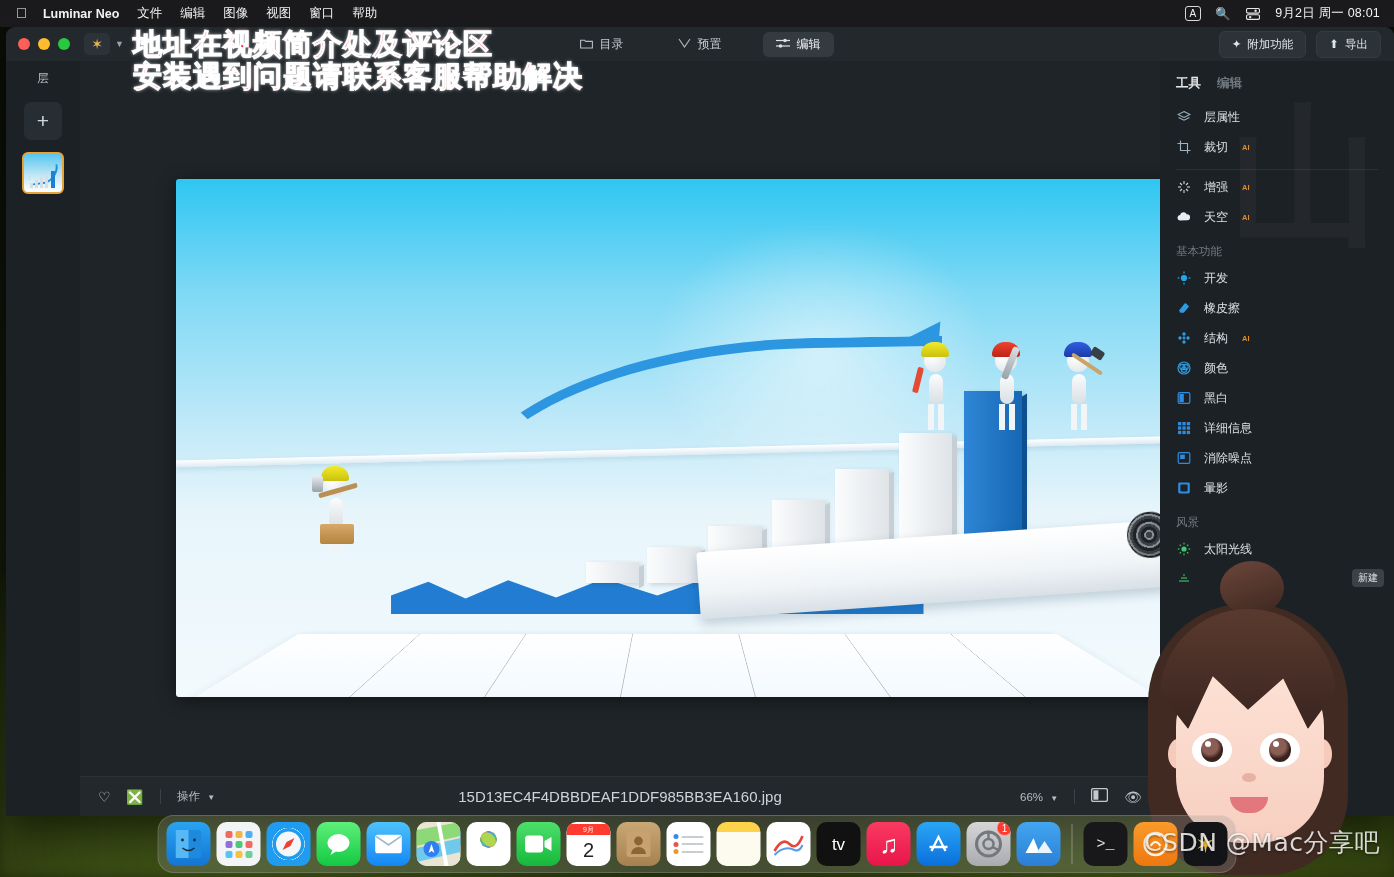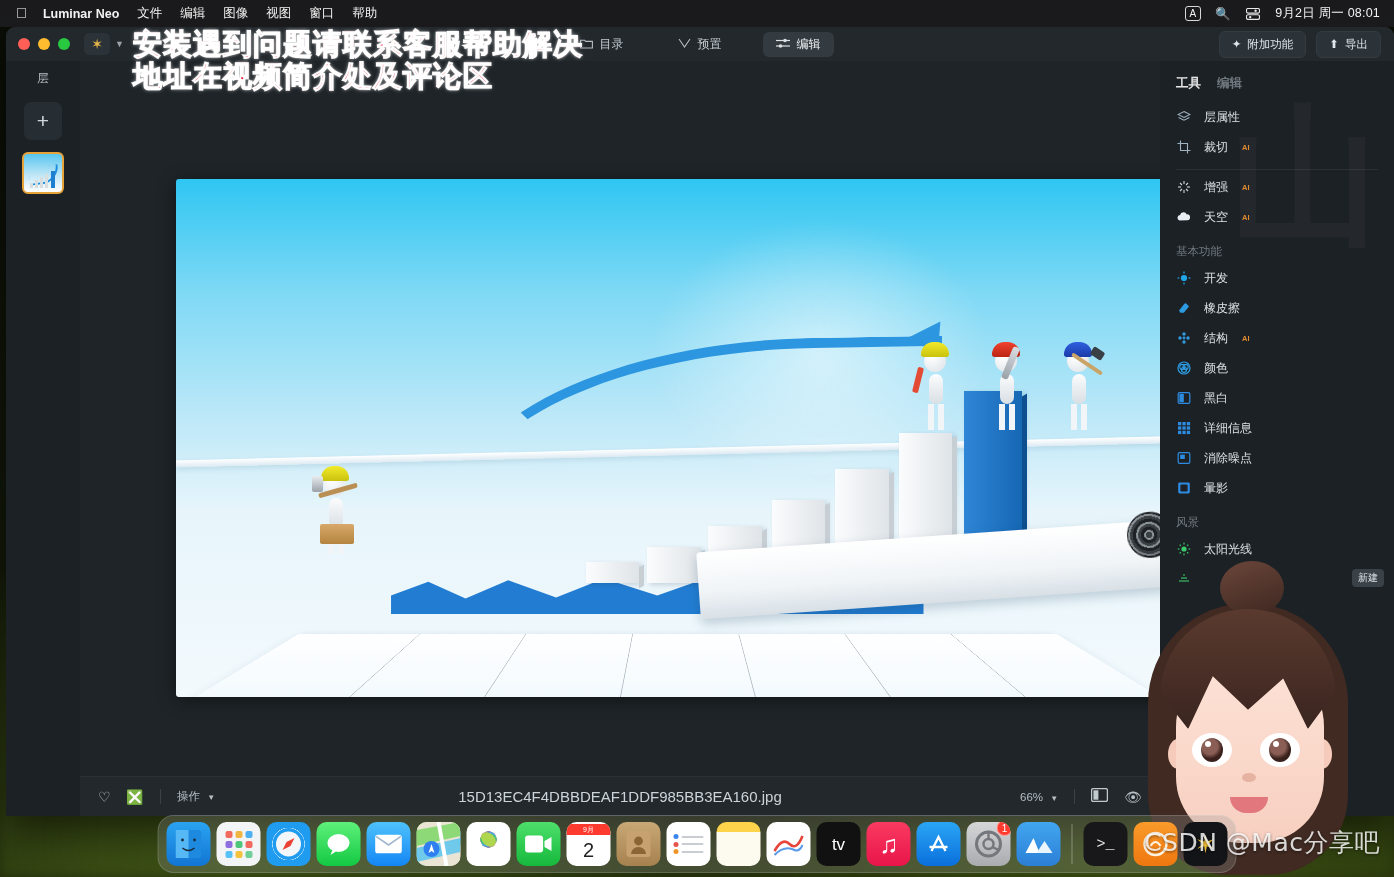--- a/index.html
+++ b/index.html
@@ -692,22 +692,22 @@
         </div>
 
         <svg class="cursor-arrow" width="14" height="20" viewBox="0 0 14 20" style="position:absolute; left:130px; top:229px;">
           <path d="M1 1 L1 16 L5 12.4 L7.6 18 L10.2 16.8 L7.6 11.4 L12.4 11.2 Z" fill="#ffffff" stroke="#333" stroke-width="0.9"></path>
         </svg>
       </div>
     </div>
   </div>
 
   <div class="redtext">
+    <div>地址在视频简介处及评论区</div>
     <div>安装遇到问题请联系客服帮助解决</div>
-    <div>地址在视频简介处及评论区</div>
   </div>
 
   <div class="avatar">
     <div class="av-hair-back"></div>
     <div class="av-bun"></div>
     <div class="av-ear l"></div>
     <div class="av-ear r"></div>
     <div class="av-face"></div>
     <div class="av-hair-front"></div>
     <div class="av-eye l">

